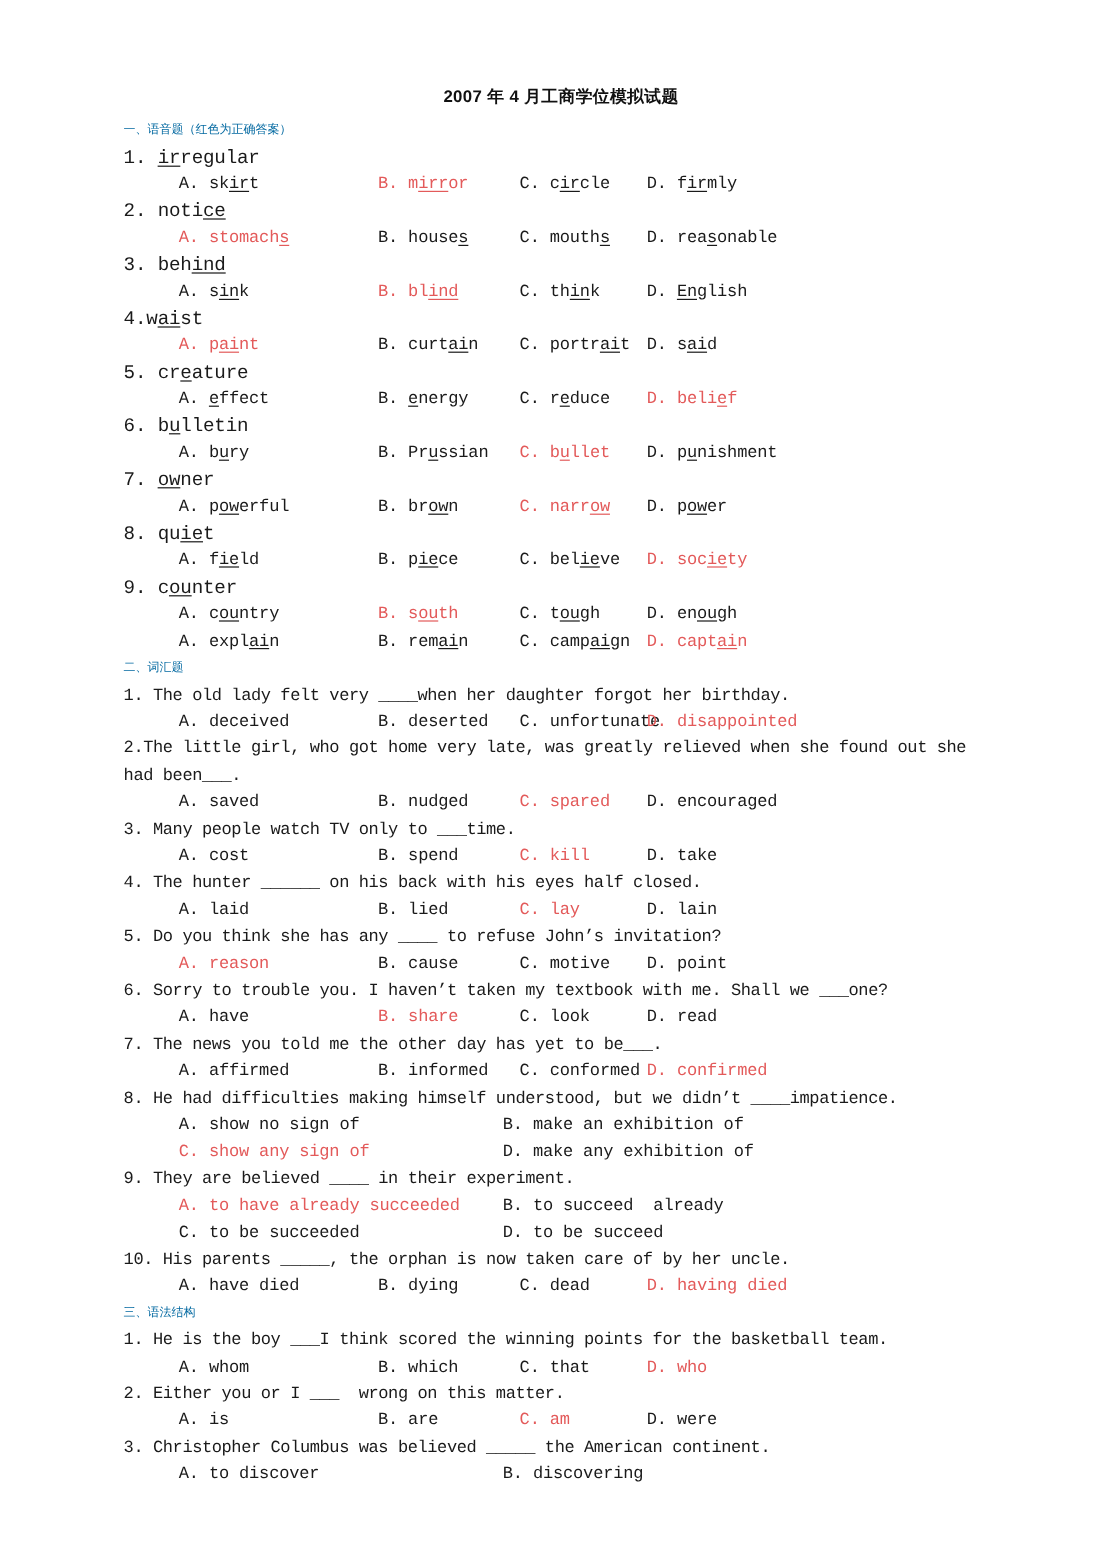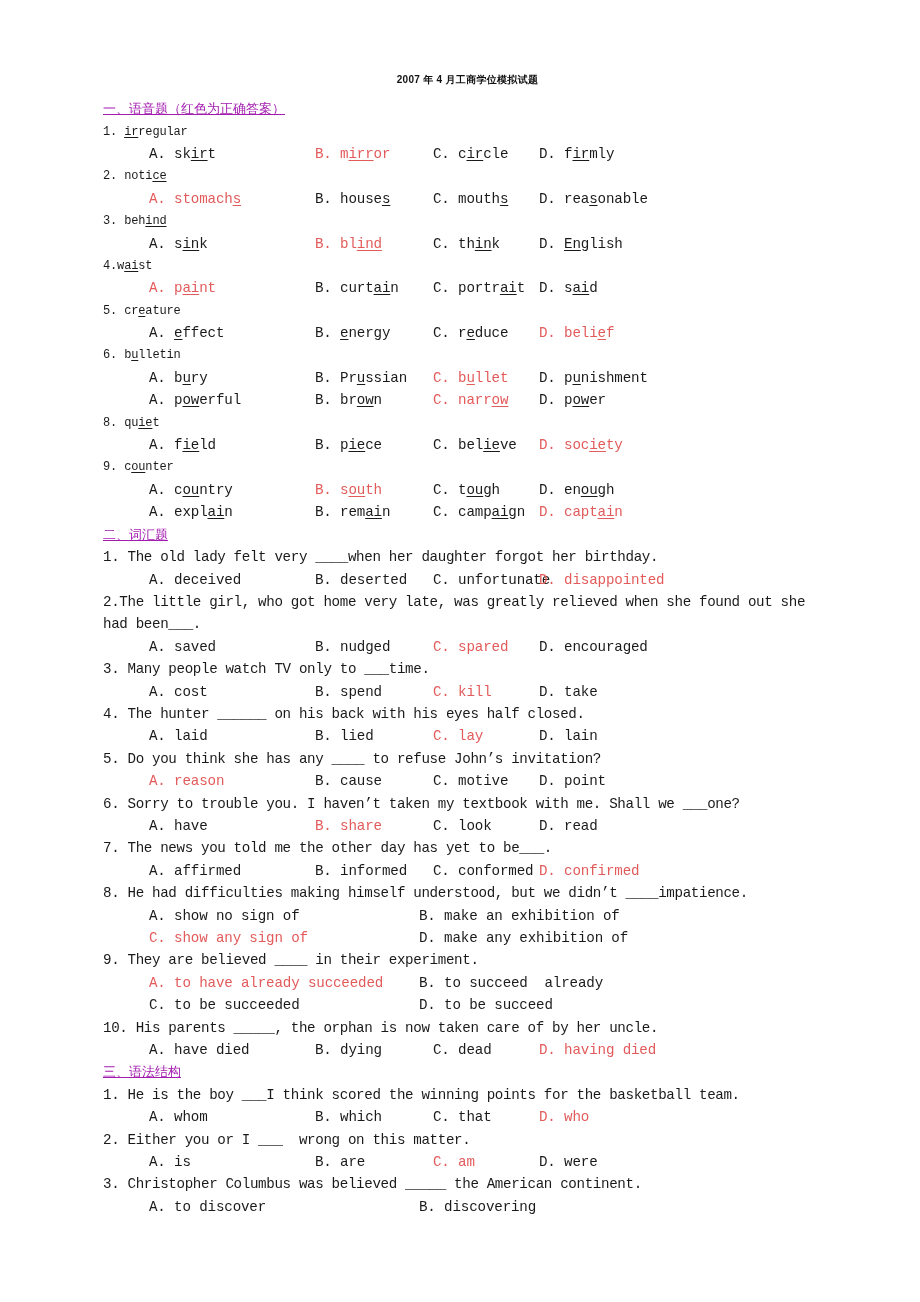--- a/index.html
+++ b/index.html
@@ -18,38 +18,37 @@
   .page {
     position: relative;
     width: 920px;
     height: 1302px;
     box-sizing: border-box;
     padding: 70px 88px 0 103px;
   }
   .doc-title {
     text-align: center;
     font-family: "Liberation Sans", "DejaVu Sans", sans-serif;
-    font-size: 10px;
+    font-size: 14px;
     font-weight: bold;
     letter-spacing: 0.3px;
     margin: 0 0 8px 0;
     line-height: 20px;
     color: #111;
   }
   .section-heading {
     font-family: "Liberation Sans", "DejaVu Sans", sans-serif;
-    font-size: 13px;
+    font-size: 10px;
     line-height: 22.5px;
     margin: 0;
-    color: #a21caf;
+    color: #0369a1;
     white-space: nowrap;
-    text-decoration: underline;
   }
   .stem {
-    font-size: 12px;
+    font-size: 16px;
     line-height: 22.4px;
     margin: 0;
     white-space: pre-wrap;
     letter-spacing: -0.15px;
   }
   .stem-wide {
     font-size: 14.2px;
     line-height: 22.4px;
     margin: 0;
     letter-spacing: -0.35px;
@@ -123,20 +122,21 @@
         <span class="opt c3"><span>C. </span><span>r</span><span class="u">e</span><span>duce</span></span>
         <span class="opt c4 red"><span>D. </span><span>beli</span><span class="u">e</span><span>f</span></span>
       </div>
       <div class="stem"><span>6.</span><span> b</span><span class="u">u</span><span>lletin</span></div>
       <div class="opts">
         <span class="opt c1"><span>A. </span><span>b</span><span class="u">u</span><span>ry</span></span>
         <span class="opt c2"><span>B. </span><span>Pr</span><span class="u">u</span><span>ssian</span></span>
         <span class="opt c3 red"><span>C. </span><span>b</span><span class="u">u</span><span>llet</span></span>
         <span class="opt c4"><span>D. </span><span>p</span><span class="u">u</span><span>nishment</span></span>
       </div>
+      <div class="stem"><span>7.</span><span> </span><span class="u">ow</span><span>ner</span></div>
       <div class="opts">
         <span class="opt c1"><span>A. </span><span>p</span><span class="u">ow</span><span>erful</span></span>
         <span class="opt c2"><span>B. </span><span>br</span><span class="u">ow</span><span>n</span></span>
         <span class="opt c3 red"><span>C. </span><span>narr</span><span class="u">ow</span><span></span></span>
         <span class="opt c4"><span>D. </span><span>p</span><span class="u">ow</span><span>er</span></span>
       </div>
       <div class="stem"><span>8.</span><span> qu</span><span class="u">ie</span><span>t</span></div>
       <div class="opts">
         <span class="opt c1"><span>A. </span><span>f</span><span class="u">ie</span><span>ld</span></span>
         <span class="opt c2"><span>B. </span><span>p</span><span class="u">ie</span><span>ce</span></span>

